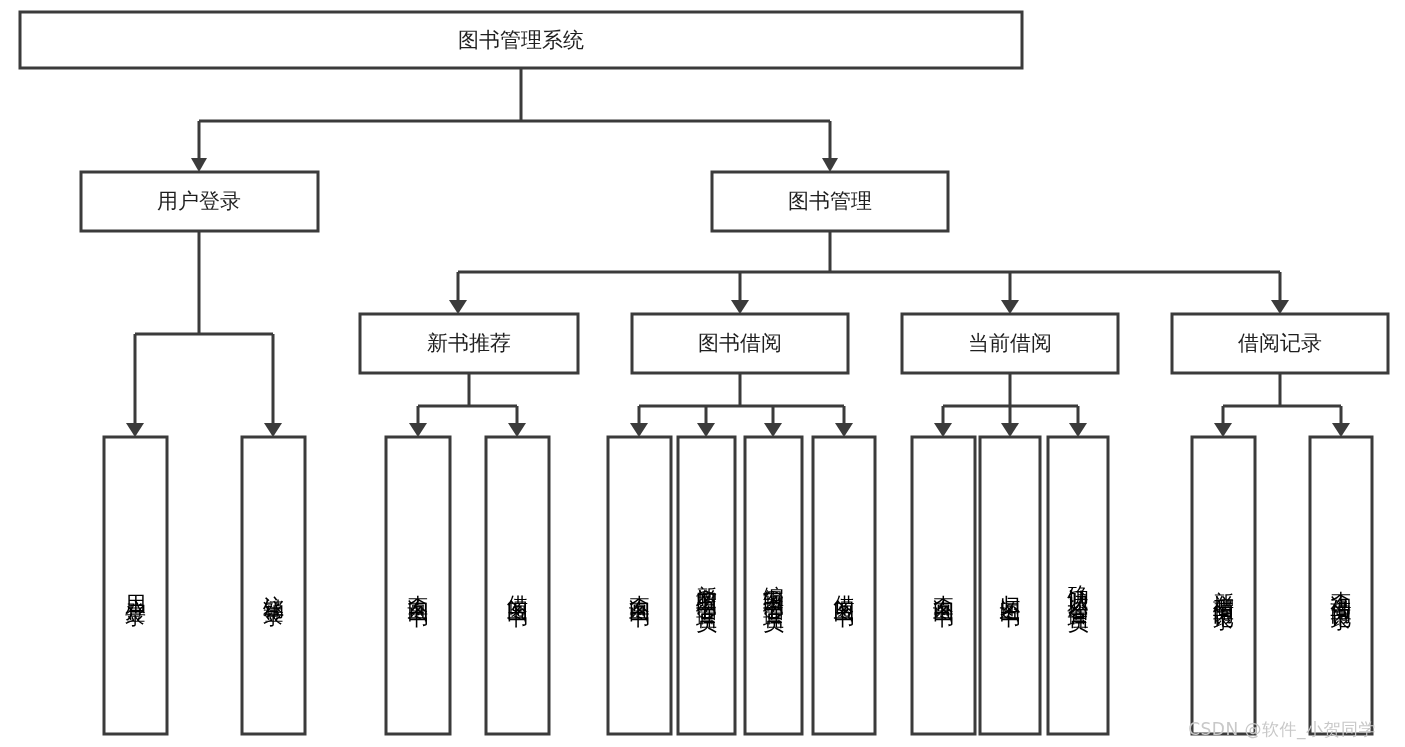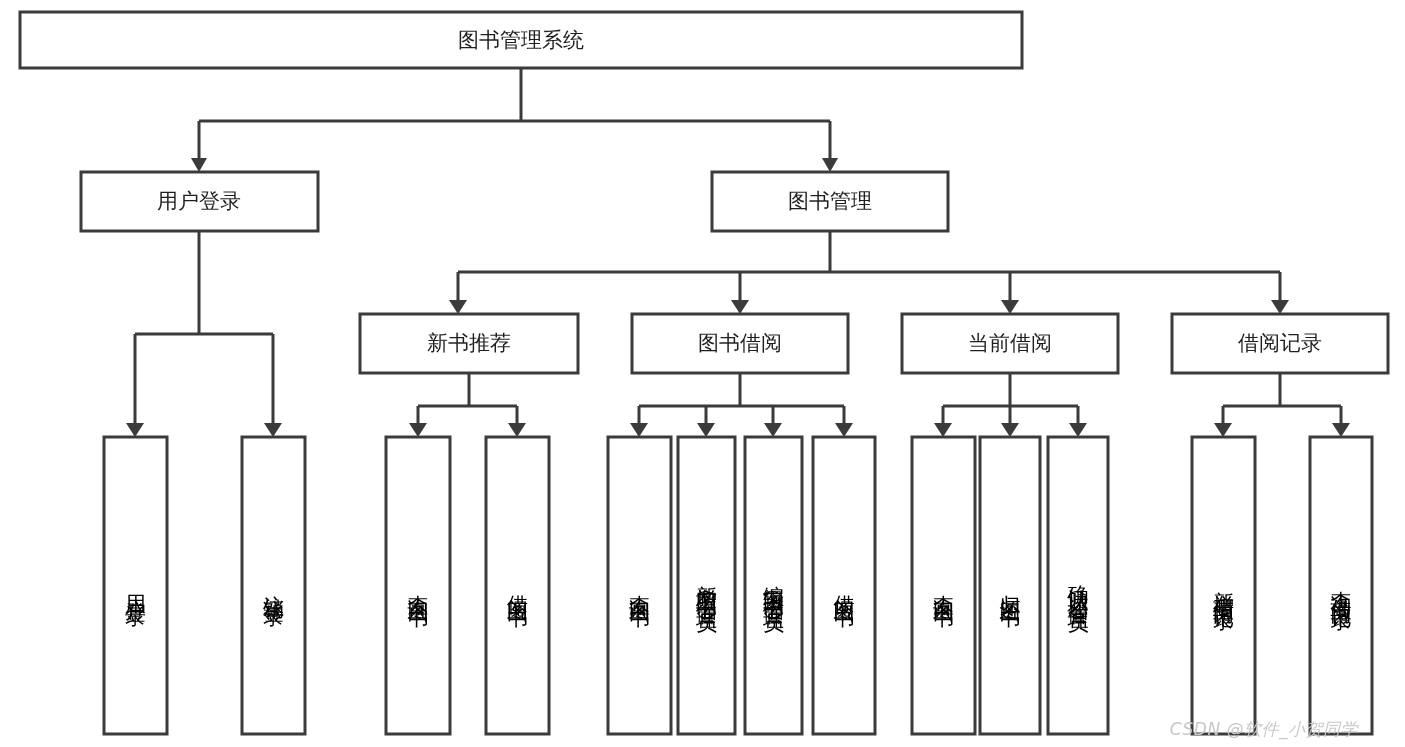--- a/index.html
+++ b/index.html
@@ -50,29 +50,28 @@
     stroke: #3b3b3b;
     stroke-width: 3;
     fill: none;
   }
   .arrow-head {
     fill: #3b3b3b;
     stroke: none;
   }
   .watermark {
     position: absolute;
-    right: 24px;
+    right: 6px;
     bottom: 6px;
     font-family: "DejaVu Sans", "Liberation Sans", sans-serif;
     font-size: 17px;
     color: #c8c8c8;
     white-space: nowrap;
     letter-spacing: 0.5px;
     pointer-events: none;
-    font-style: italic;
   }
 </style>
 </head>
 <body>
 
 <div id="diagram-root">
   <svg class="flowchart" viewBox="0 0 1405 747" xmlns="http://www.w3.org/2000/svg">
 
     <g>
 

